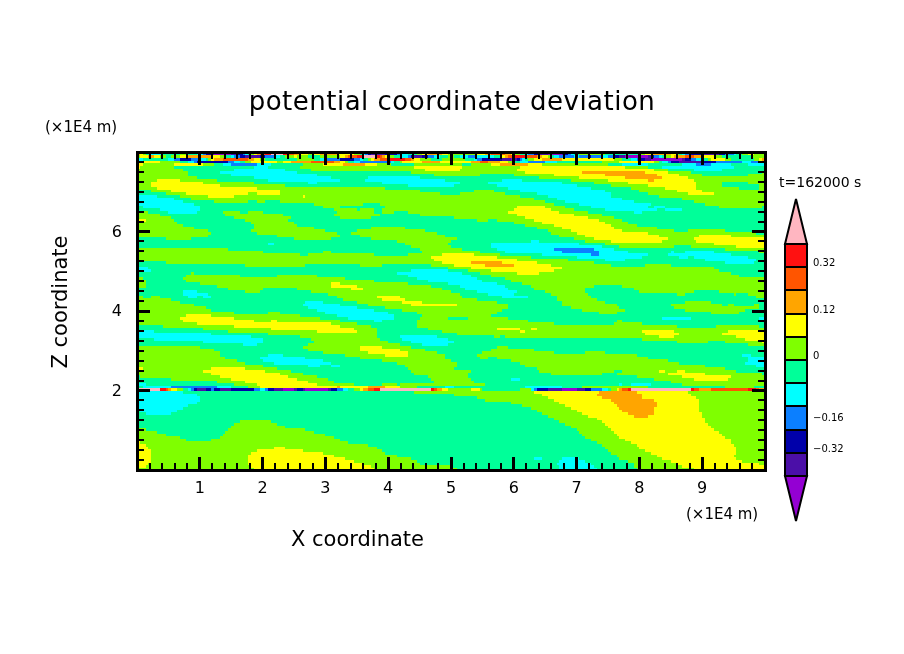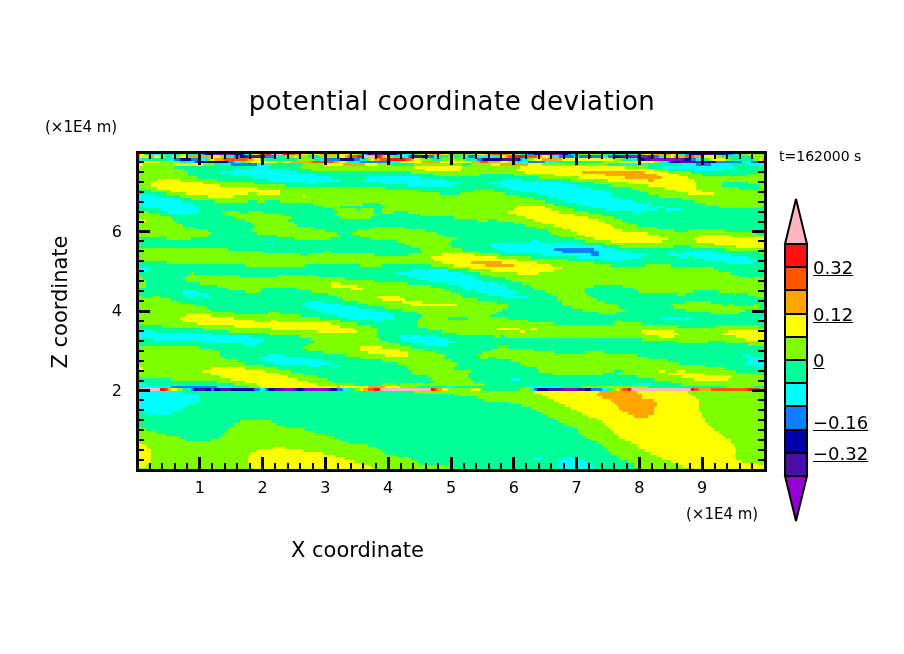--- a/index.html
+++ b/index.html
@@ -7,32 +7,32 @@
        font-family:"DejaVu Sans",sans-serif;color:#000;}
   #root{position:absolute;inset:0;}
 
   .txt{position:absolute;white-space:pre;color:#000;}
 
   #title{left:0;top:86px;width:904px;text-align:center;font-size:26px;
          letter-spacing:.5px;font-weight:400;}
 
   #zunit{left:45px;top:118px;font-size:15px;}
   #xunit{left:686px;top:505px;font-size:15px;}
-  #tstamp{left:779px;top:148px;font-size:14px;}
+  #tstamp{left:779px;top:174px;font-size:14px;}
 
-  #xtitle{left:0;top:538px;width:715px;text-align:center;font-size:21px;}
+  #xtitle{left:0;top:527px;width:715px;text-align:center;font-size:21px;}
   #ytitle{left:-40px;top:290px;width:200px;text-align:center;font-size:21px;
           transform:rotate(-90deg);transform-origin:50% 50%;}
 
   .xlab{position:absolute;top:478px;font-size:16px;text-align:center;
         width:40px;margin-left:-20px;}
   .ylab{position:absolute;left:96px;font-size:16px;text-align:right;
         width:26px;margin-top:-10px;}
 
-  .cblab{position:absolute;left:813px;font-size:18px;margin-top:-10px;text-decoration:underline;}
+  .cblab{position:absolute;left:813px;font-size:10px;margin-top:-10px;}
 
   svg{position:absolute;left:0;top:0;}
 </style>
 </head>
 <body>
 
 <div id="root">
 
   <div class="txt" id="title">potential coordinate deviation</div>
 

